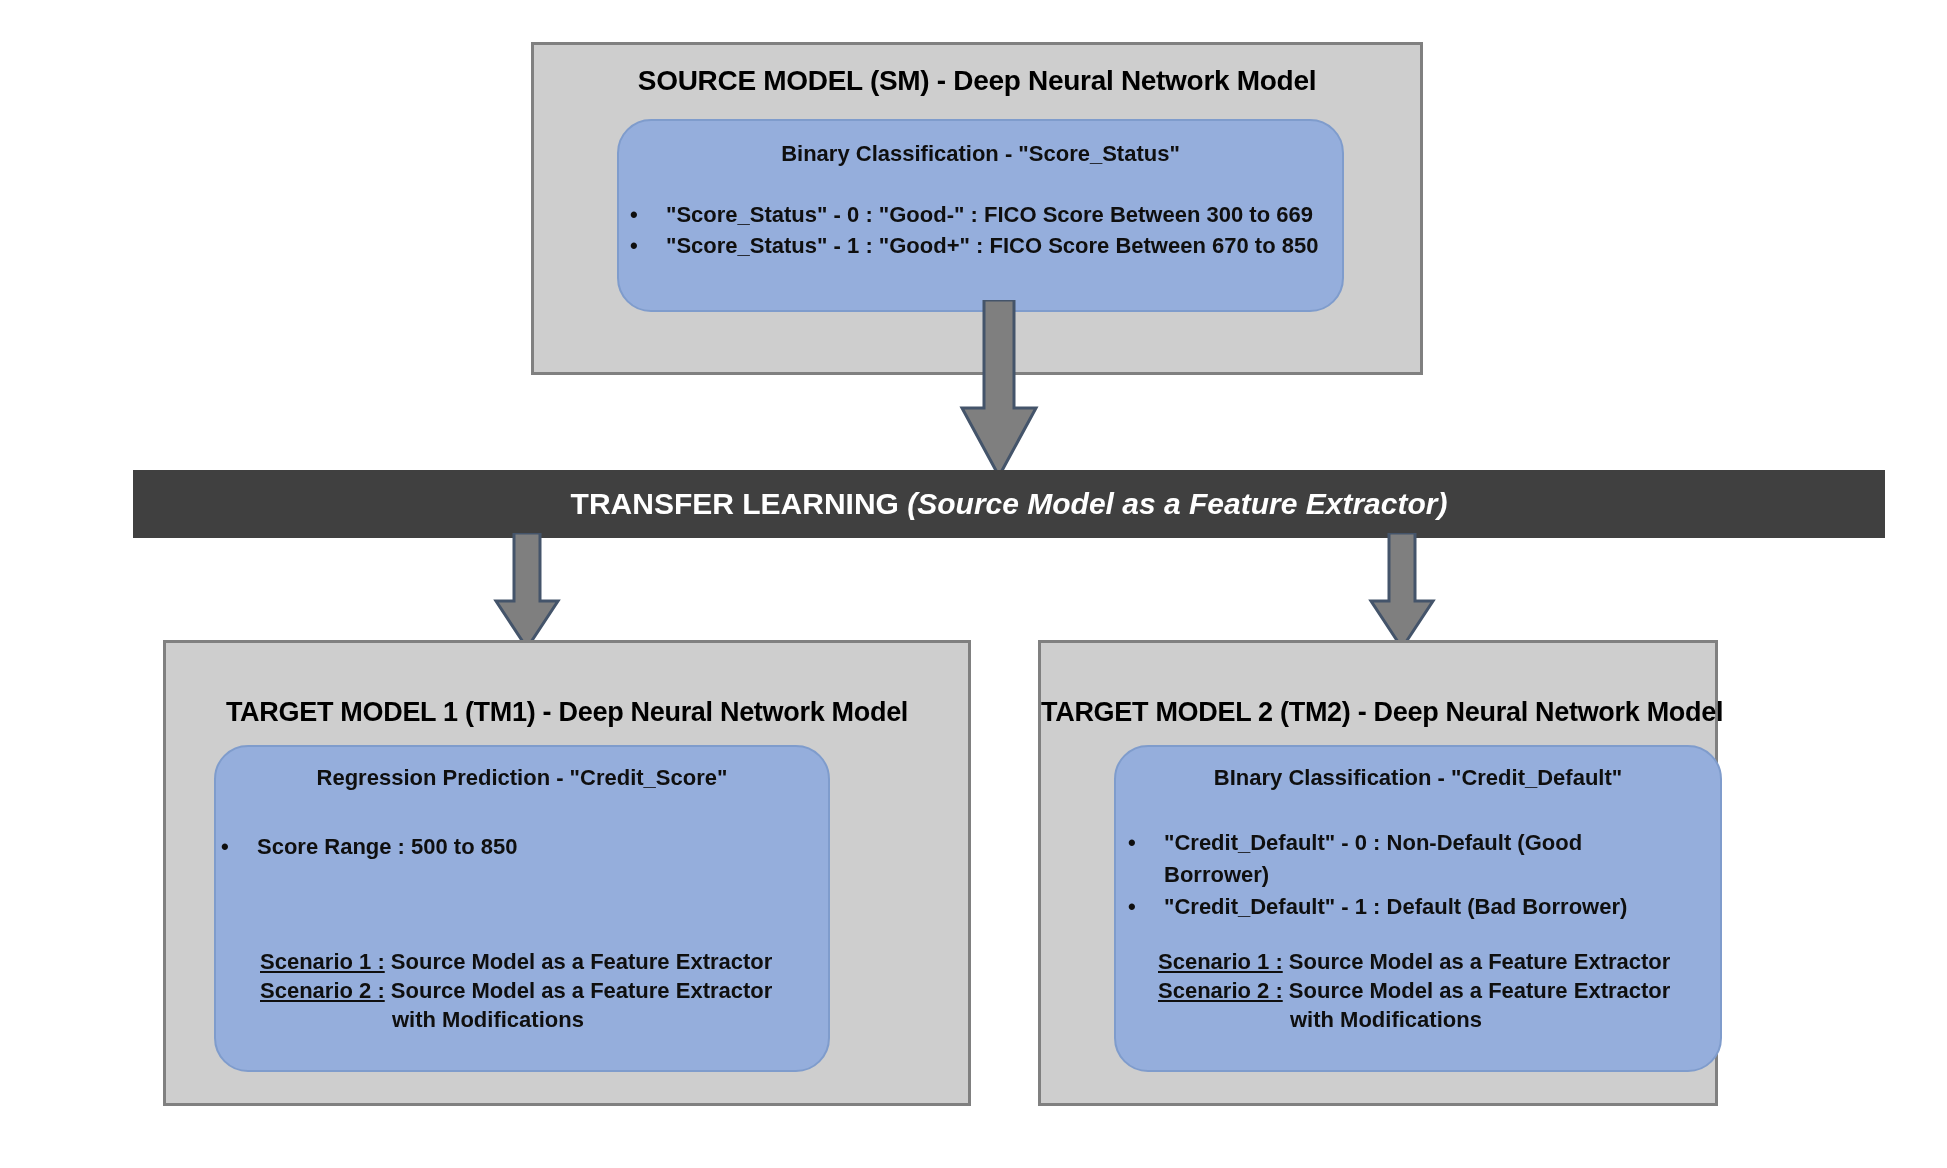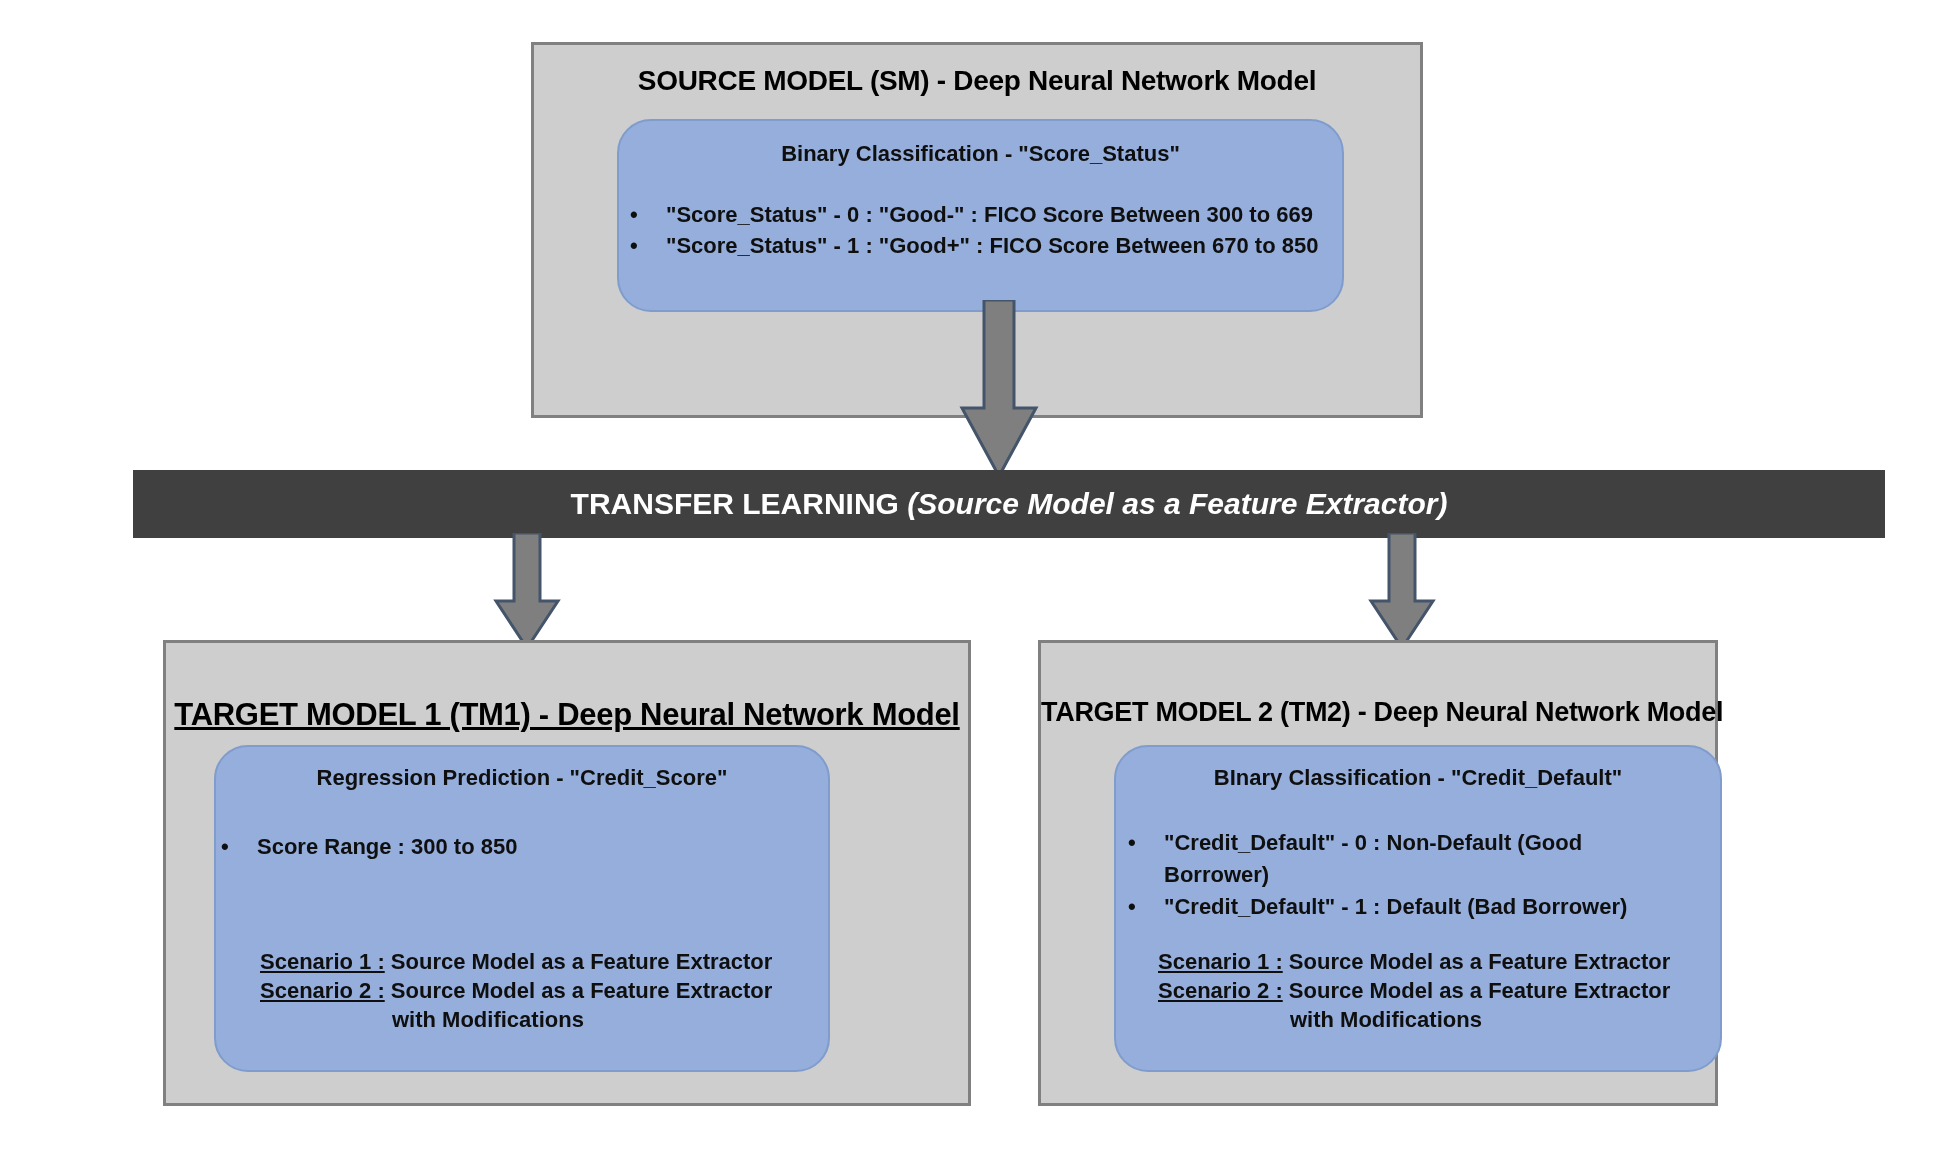--- a/index.html
+++ b/index.html
@@ -21,36 +21,36 @@
     height: 1168px;
   }
 
   
   .panel {
     position: absolute;
     background: #cecece;
     border: 3px solid #808080;
     box-sizing: border-box;
   }
-  #sm-panel  { left: 531px;  top: 42px;   width: 892px;  height: 376px; }
+  #sm-panel  { left: 531px;  top: 42px;   width: 892px;  height: 333px; }
   #tm1-panel { left: 163px;  top: 640px;  width: 808px;  height: 466px; }
   #tm2-panel { left: 1038px; top: 640px;  width: 680px;  height: 466px; padding-left: 16px; }
 
   .panel-title {
     position: absolute;
     left: 0; right: 0;
     text-align: center;
     font-weight: bold;
     color: #000000;
     font-size: 27px;
     letter-spacing: -0.3px;
     white-space: nowrap;
   }
   #sm-panel  .panel-title { top: 20px; font-size: 28px; }
-  #tm1-panel .panel-title { top: 54px; font-size: 31px; text-decoration: underline; }
+  #tm1-panel .panel-title { top: 54px; font-size: 27px; }
   #tm2-panel .panel-title { top: 54px; font-size: 27px; }
 
   
   .inner-box {
     position: absolute;
     background: #94ade0;
     background: #95aedc;
     border: 2px solid #7f9ccc;
     border-radius: 34px;
     box-sizing: border-box;
@@ -181,21 +181,21 @@
     </svg>
   </div>
 
   <div class="panel" id="tm1-panel">
     <div class="panel-title">TARGET MODEL 1 (TM1) - Deep Neural Network Model</div>
 
     <div class="inner-box" id="tm1-inner">
       <div class="inner-head">Regression Prediction - "Credit_Score"</div>
 
       <ul class="bullets" id="tm1-bullets">
-        <li><span class="dot">•</span><span>Score Range : 300 to 850</span></li>
+        <li><span class="dot">•</span><span>Score Range : 500 to 850</span></li>
       </ul>
 
       <div class="scenarios" id="tm1-scenarios">
         <div class="scn-line"><span class="scn-label">Scenario 1 :</span> <span>Source Model as a Feature Extractor</span></div>
         <div class="scn-line"><span class="scn-label">Scenario 2 :</span> <span>Source Model as a Feature Extractor</span></div>
         <div class="scn-cont">with Modifications</div>
       </div>
     </div>
   </div>
 

